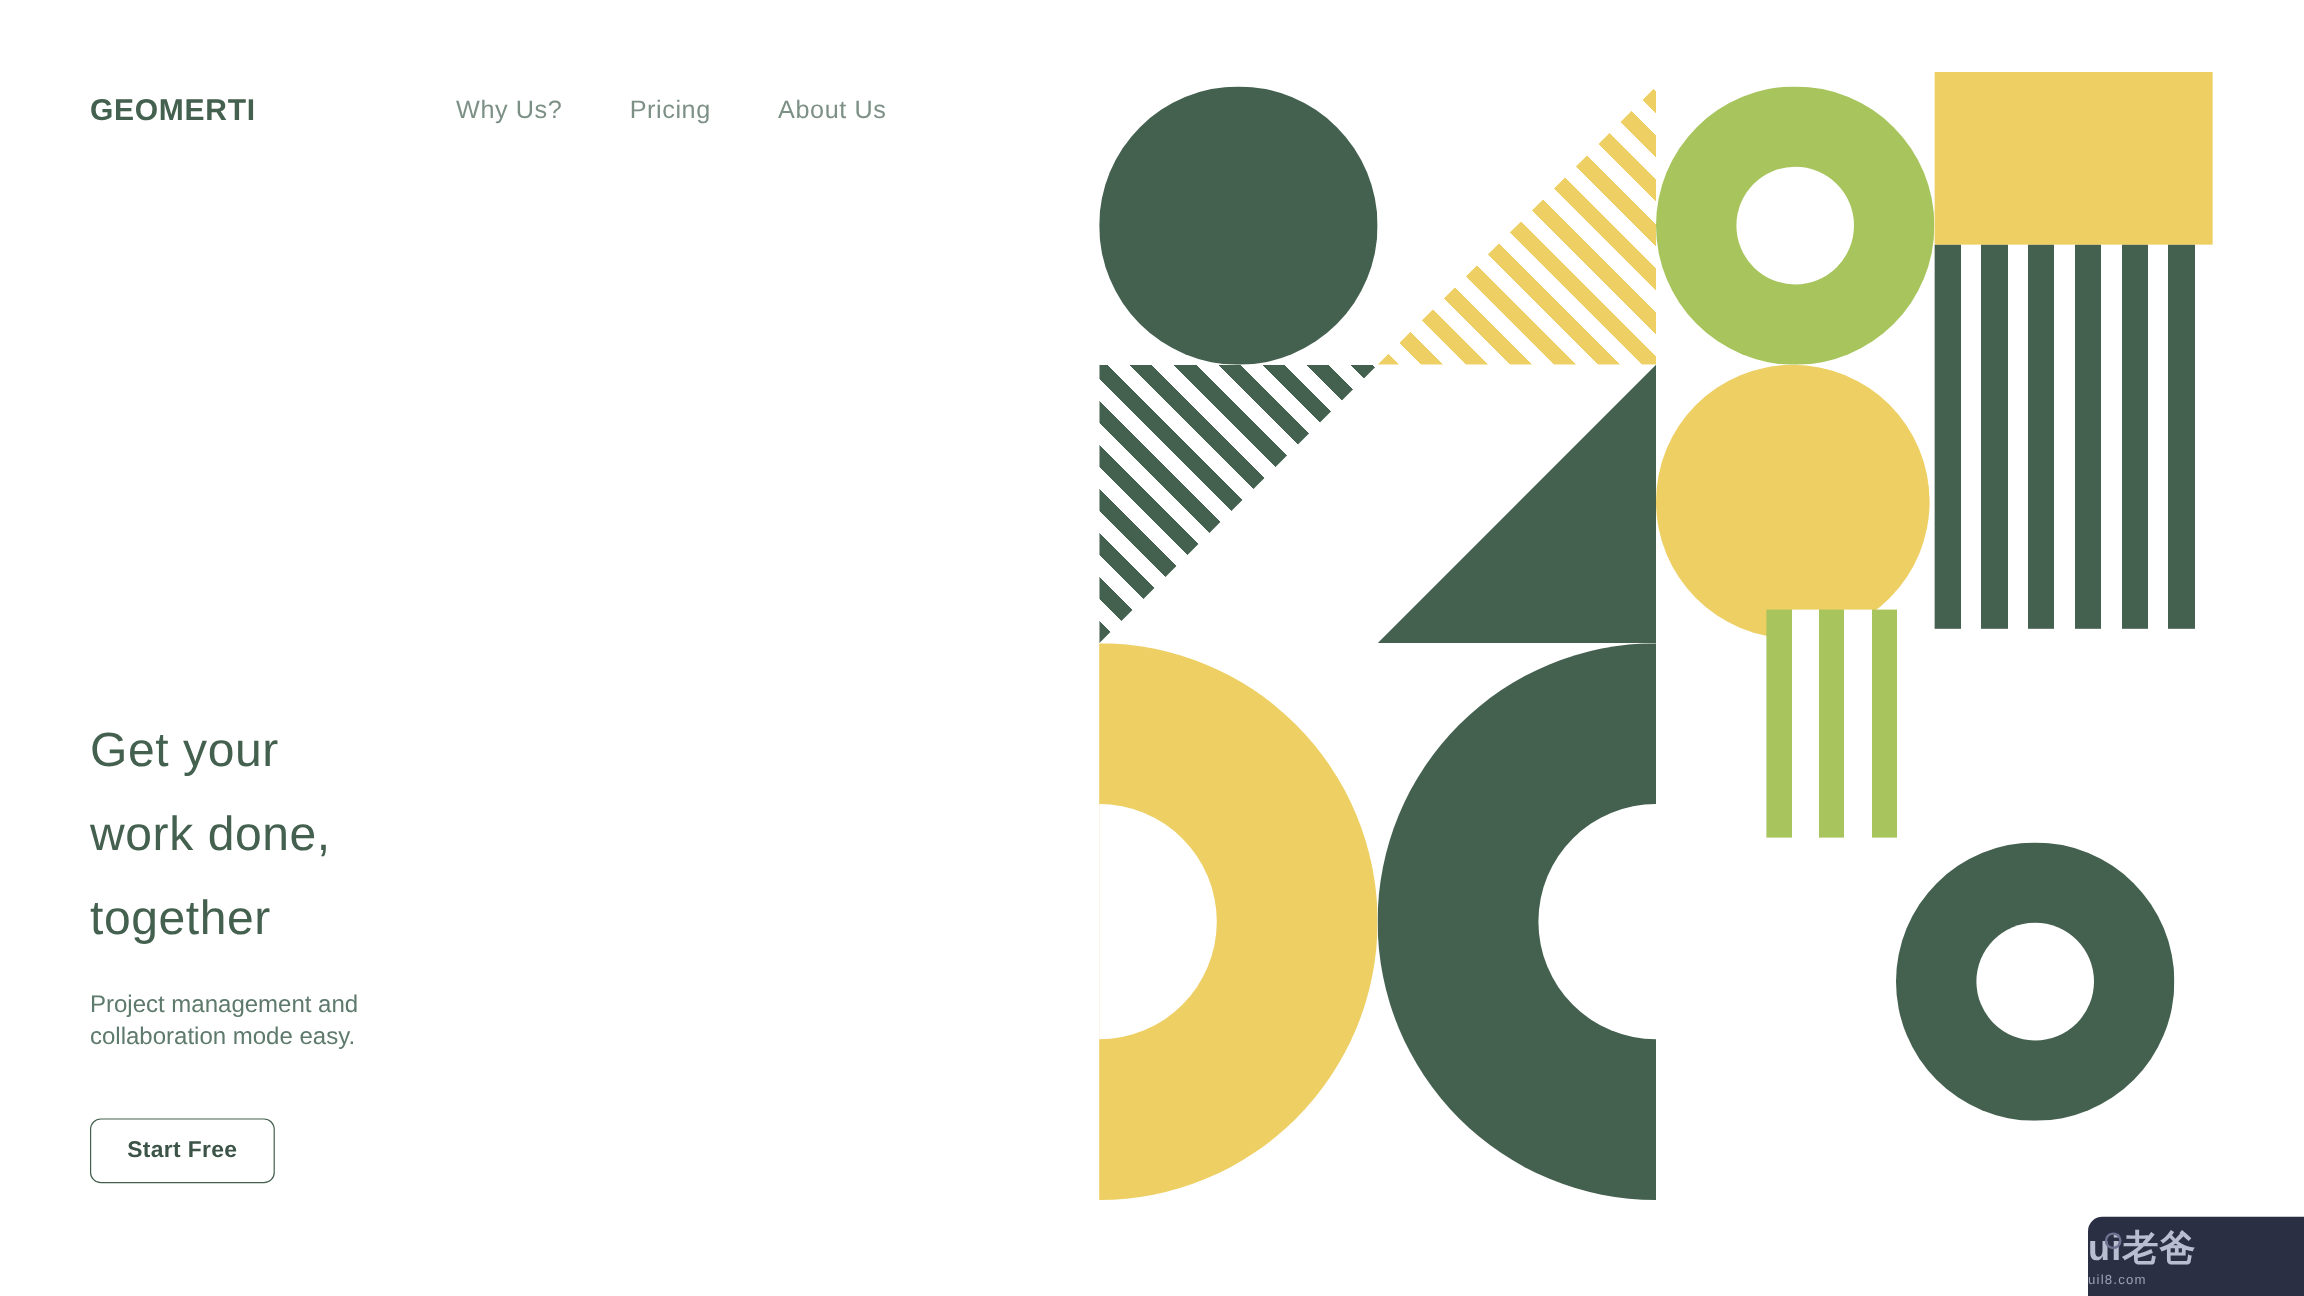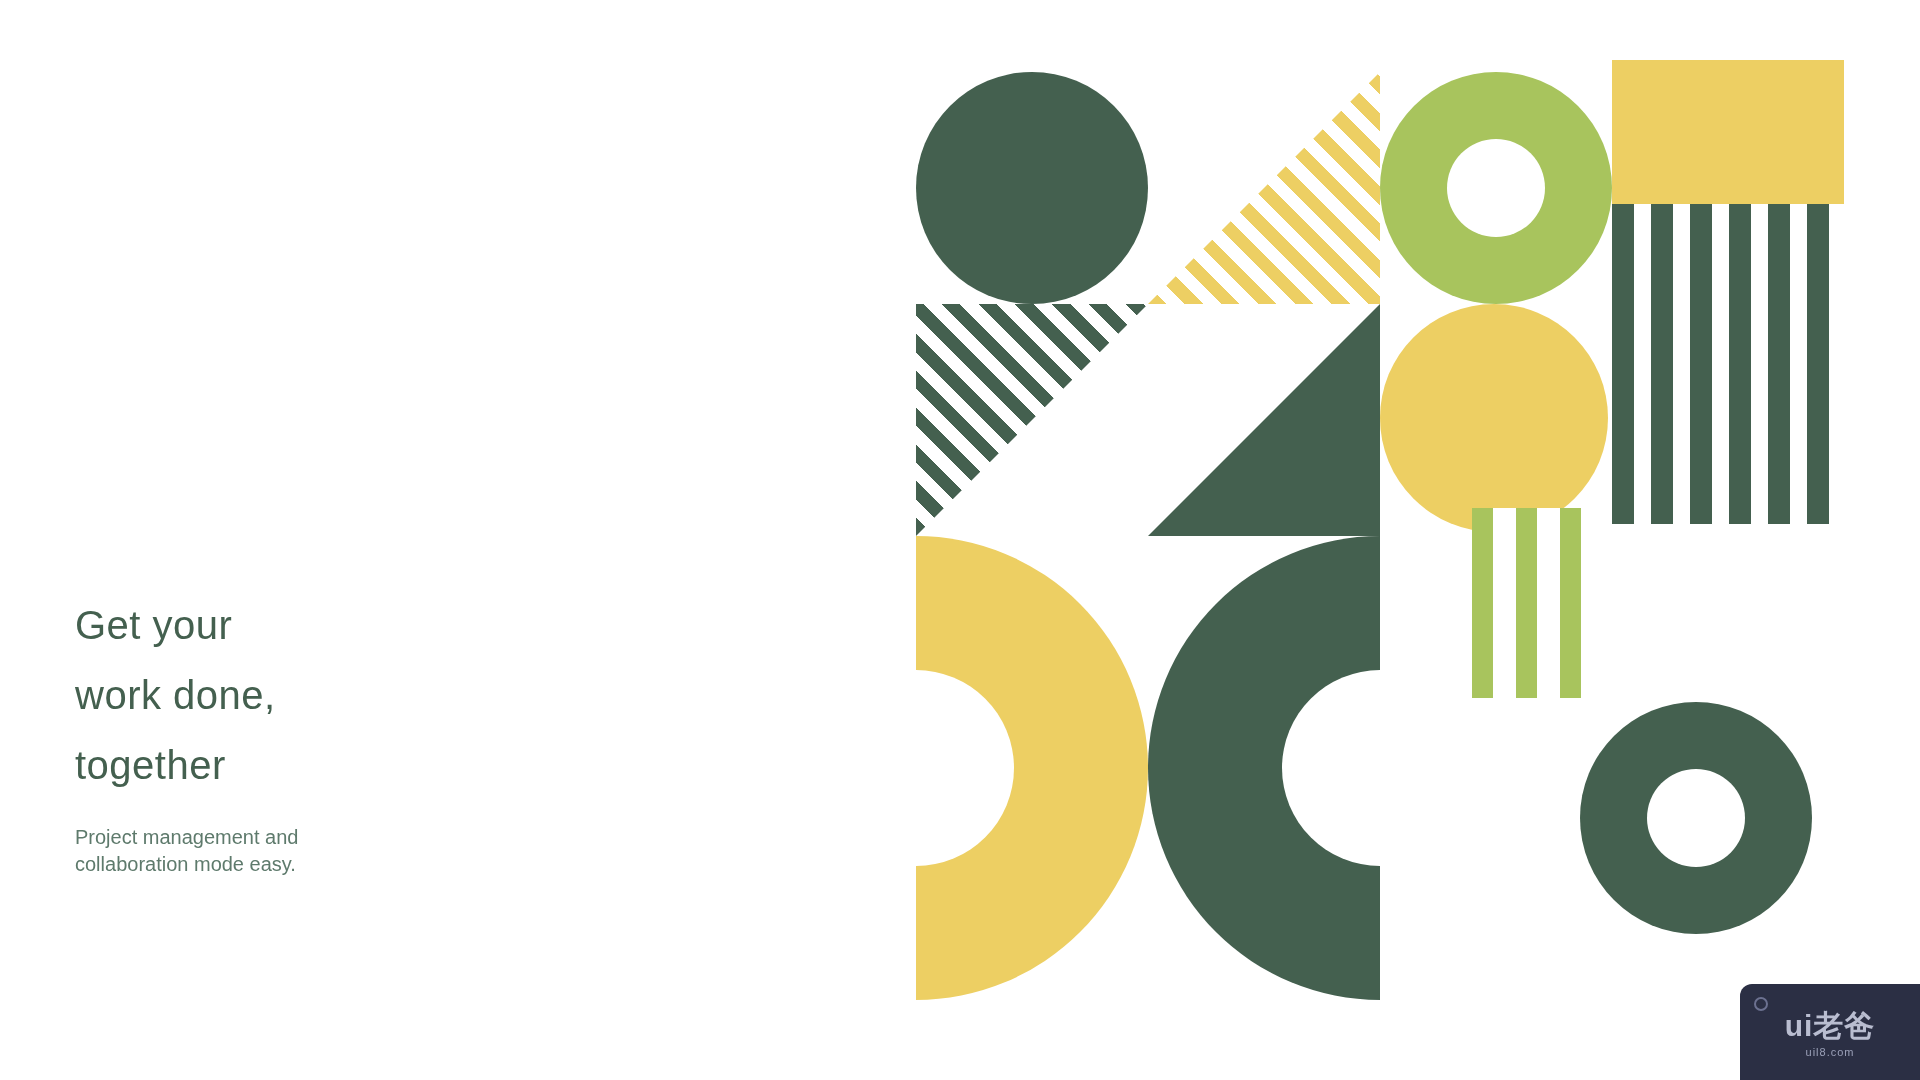--- a/index.html
+++ b/index.html
@@ -211,26 +211,26 @@
   .hr-dark { overflow: hidden; }
   .hr-dark .outer { background: #44604f; left: 0px; }
   .hr-dark .inner { left: 134px; }
 
   
   .watermark {
     position: absolute;
     right: 0px;
     bottom: 0px;
     width: 180px;
-    height: 96px;
+    height: 66px;
     background: #2b2f44;
     border-radius: 12px 0 0 0;
     display: flex;
     flex-direction: column;
-    align-items: center;
+    align-items: flex-start;
     justify-content: center;
   }
   .wm-dot {
     position: absolute;
     left: 14px; top: 13px;
     width: 14px; height: 14px;
     border-radius: 50%;
     border: 2px solid #6c7190;
   }
   .wm-main {
@@ -246,27 +246,36 @@
     font-size: 11px;
     letter-spacing: 1px;
     margin-top: 5px;
   }
 </style>
 </head>
 <body>
 
 <div class="page">
 
+  <div class="header">
+    <div class="brand">GEOMERTI</div>
+    <nav class="nav">
+      <span class="nav-item">Why Us?</span>
+      <span class="nav-item">Pricing</span>
+      <span class="nav-item">About Us</span>
+    </nav>
+  </div>
 
   <div class="hero">
     <h1 class="headline">Get your
 work done,
 together</h1>
     <p class="subtitle">Project management and
 collaboration mode easy.</p>
+    <button class="cta">Start Free</button>
   </div>
 
   <div class="art">
 
     <div class="cell" style="left:0px; top:0px;">
       <div class="c-circle-dark"></div>
     </div>
     <div class="cell" style="left:232px; top:0px;">
       <div class="stripe-box stripes-yellow"></div>
     </div>

